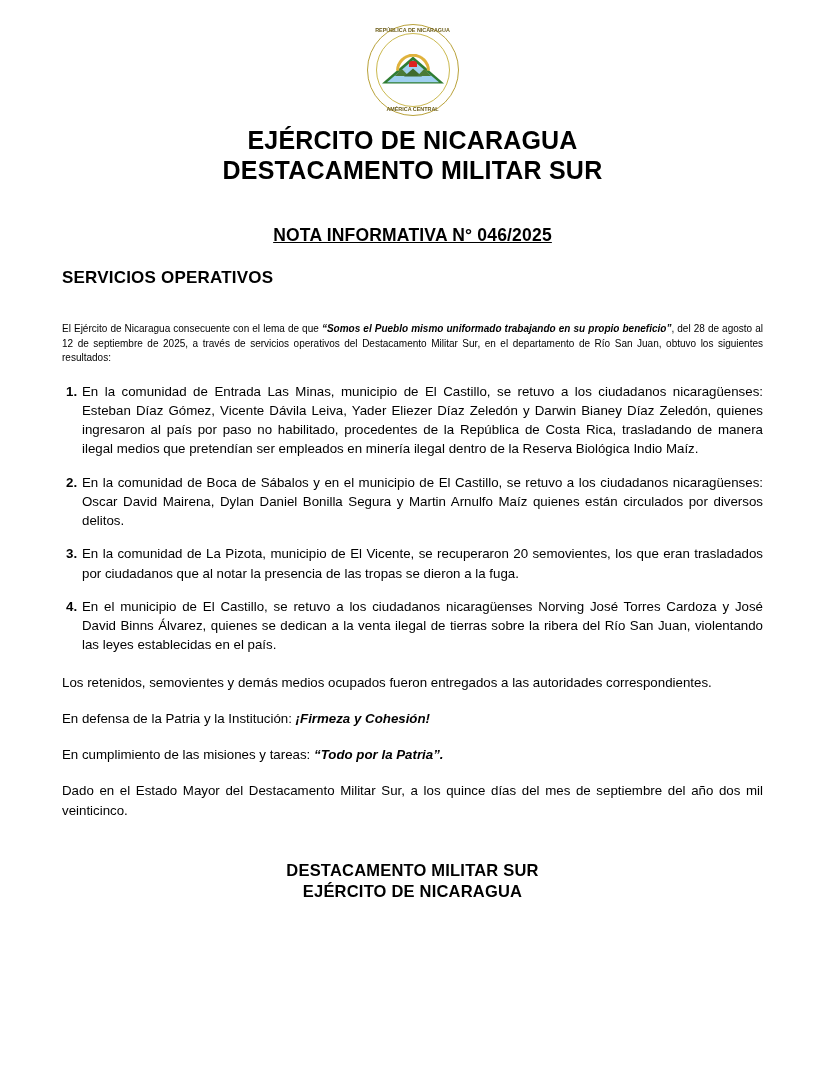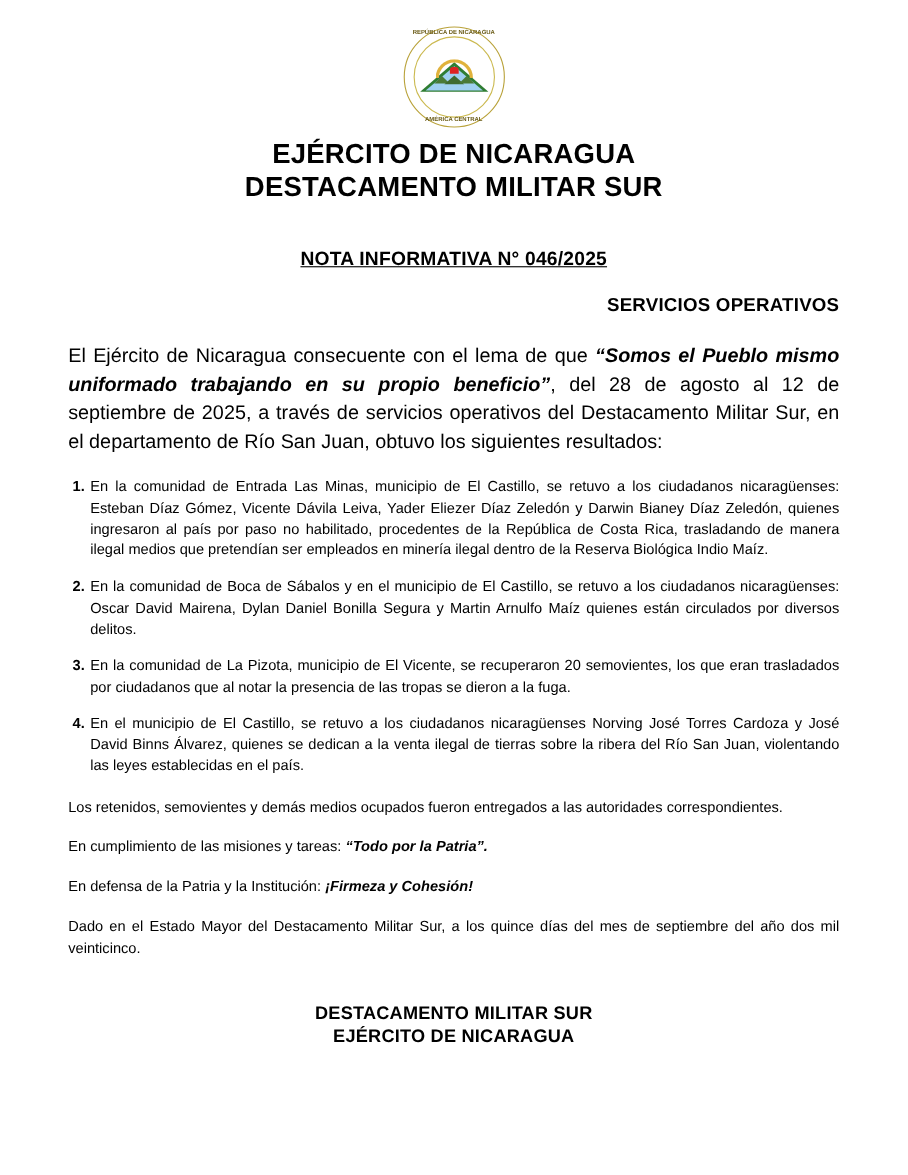--- a/index.html
+++ b/index.html
@@ -157,33 +157,33 @@
   }
   .subtitle {
     text-align: center;
     font-size: 17.5px;
     font-weight: bold;
     text-decoration: underline;
     margin-top: 40px;
     letter-spacing: 0.2px;
   }
   .section-title {
-    text-align: right;
+    text-align: left;
     font-size: 17px;
     font-weight: bold;
     margin-top: 22px;
     letter-spacing: 0.2px;
   }
 
   
   .body-text {
-    font-size: 18px;
+    font-size: 10px;
     line-height: 1.45;
     text-align: justify;
-    margin-top: 22px;
+    margin-top: 34px;
   }
   b { font-weight: normal; }
   .bi { font-weight: bold; font-style: italic; }
 
   ol.items {
     list-style: none;
     margin: 16px 0 0 0;
     padding: 0;
   }
   ol.items > li {
@@ -270,23 +270,23 @@
       <span class="txt"><span>En la comunidad de La Pizota, municipio de El Vicente, se recuperaron </span><b>20</b><span> semovientes, los que eran trasladados por ciudadanos que al notar la presencia de las tropas se dieron a la fuga.</span></span>
     </li>
     <li>
       <span class="num">4.</span>
       <span class="txt"><span>En el municipio de El Castillo, se retuvo a los ciudadanos nicaragüenses </span><b>Norving José Torres Cardoza y José David Binns Álvarez,</b><span> quienes se dedican a la venta ilegal de tierras sobre la ribera del Río San Juan, violentando las leyes establecidas en el país.</span></span>
     </li>
   </ol>
 
   <p class="closing">Los retenidos, semovientes y demás medios ocupados fueron entregados a las autoridades correspondientes.</p>
 
+  <p class="closing sp"><span>En defensa de la Patria y la Institución: </span><span class="bi">¡Firmeza y Cohesión!</span></p>
+
   <p class="closing sp"><span>En cumplimiento de las misiones y tareas: </span><span class="bi">“Todo por la Patria”.</span></p>
-
-  <p class="closing sp"><span>En defensa de la Patria y la Institución: </span><span class="bi">¡Firmeza y Cohesión!</span></p>
 
   <p class="closing sp">Dado en el Estado Mayor del Destacamento Militar Sur, a los quince días del mes de septiembre del año dos mil veinticinco.</p>
 
   <div class="signature">
     <div>DESTACAMENTO MILITAR SUR</div>
     <div>EJÉRCITO DE NICARAGUA</div>
   </div>
 
 </div>
 

